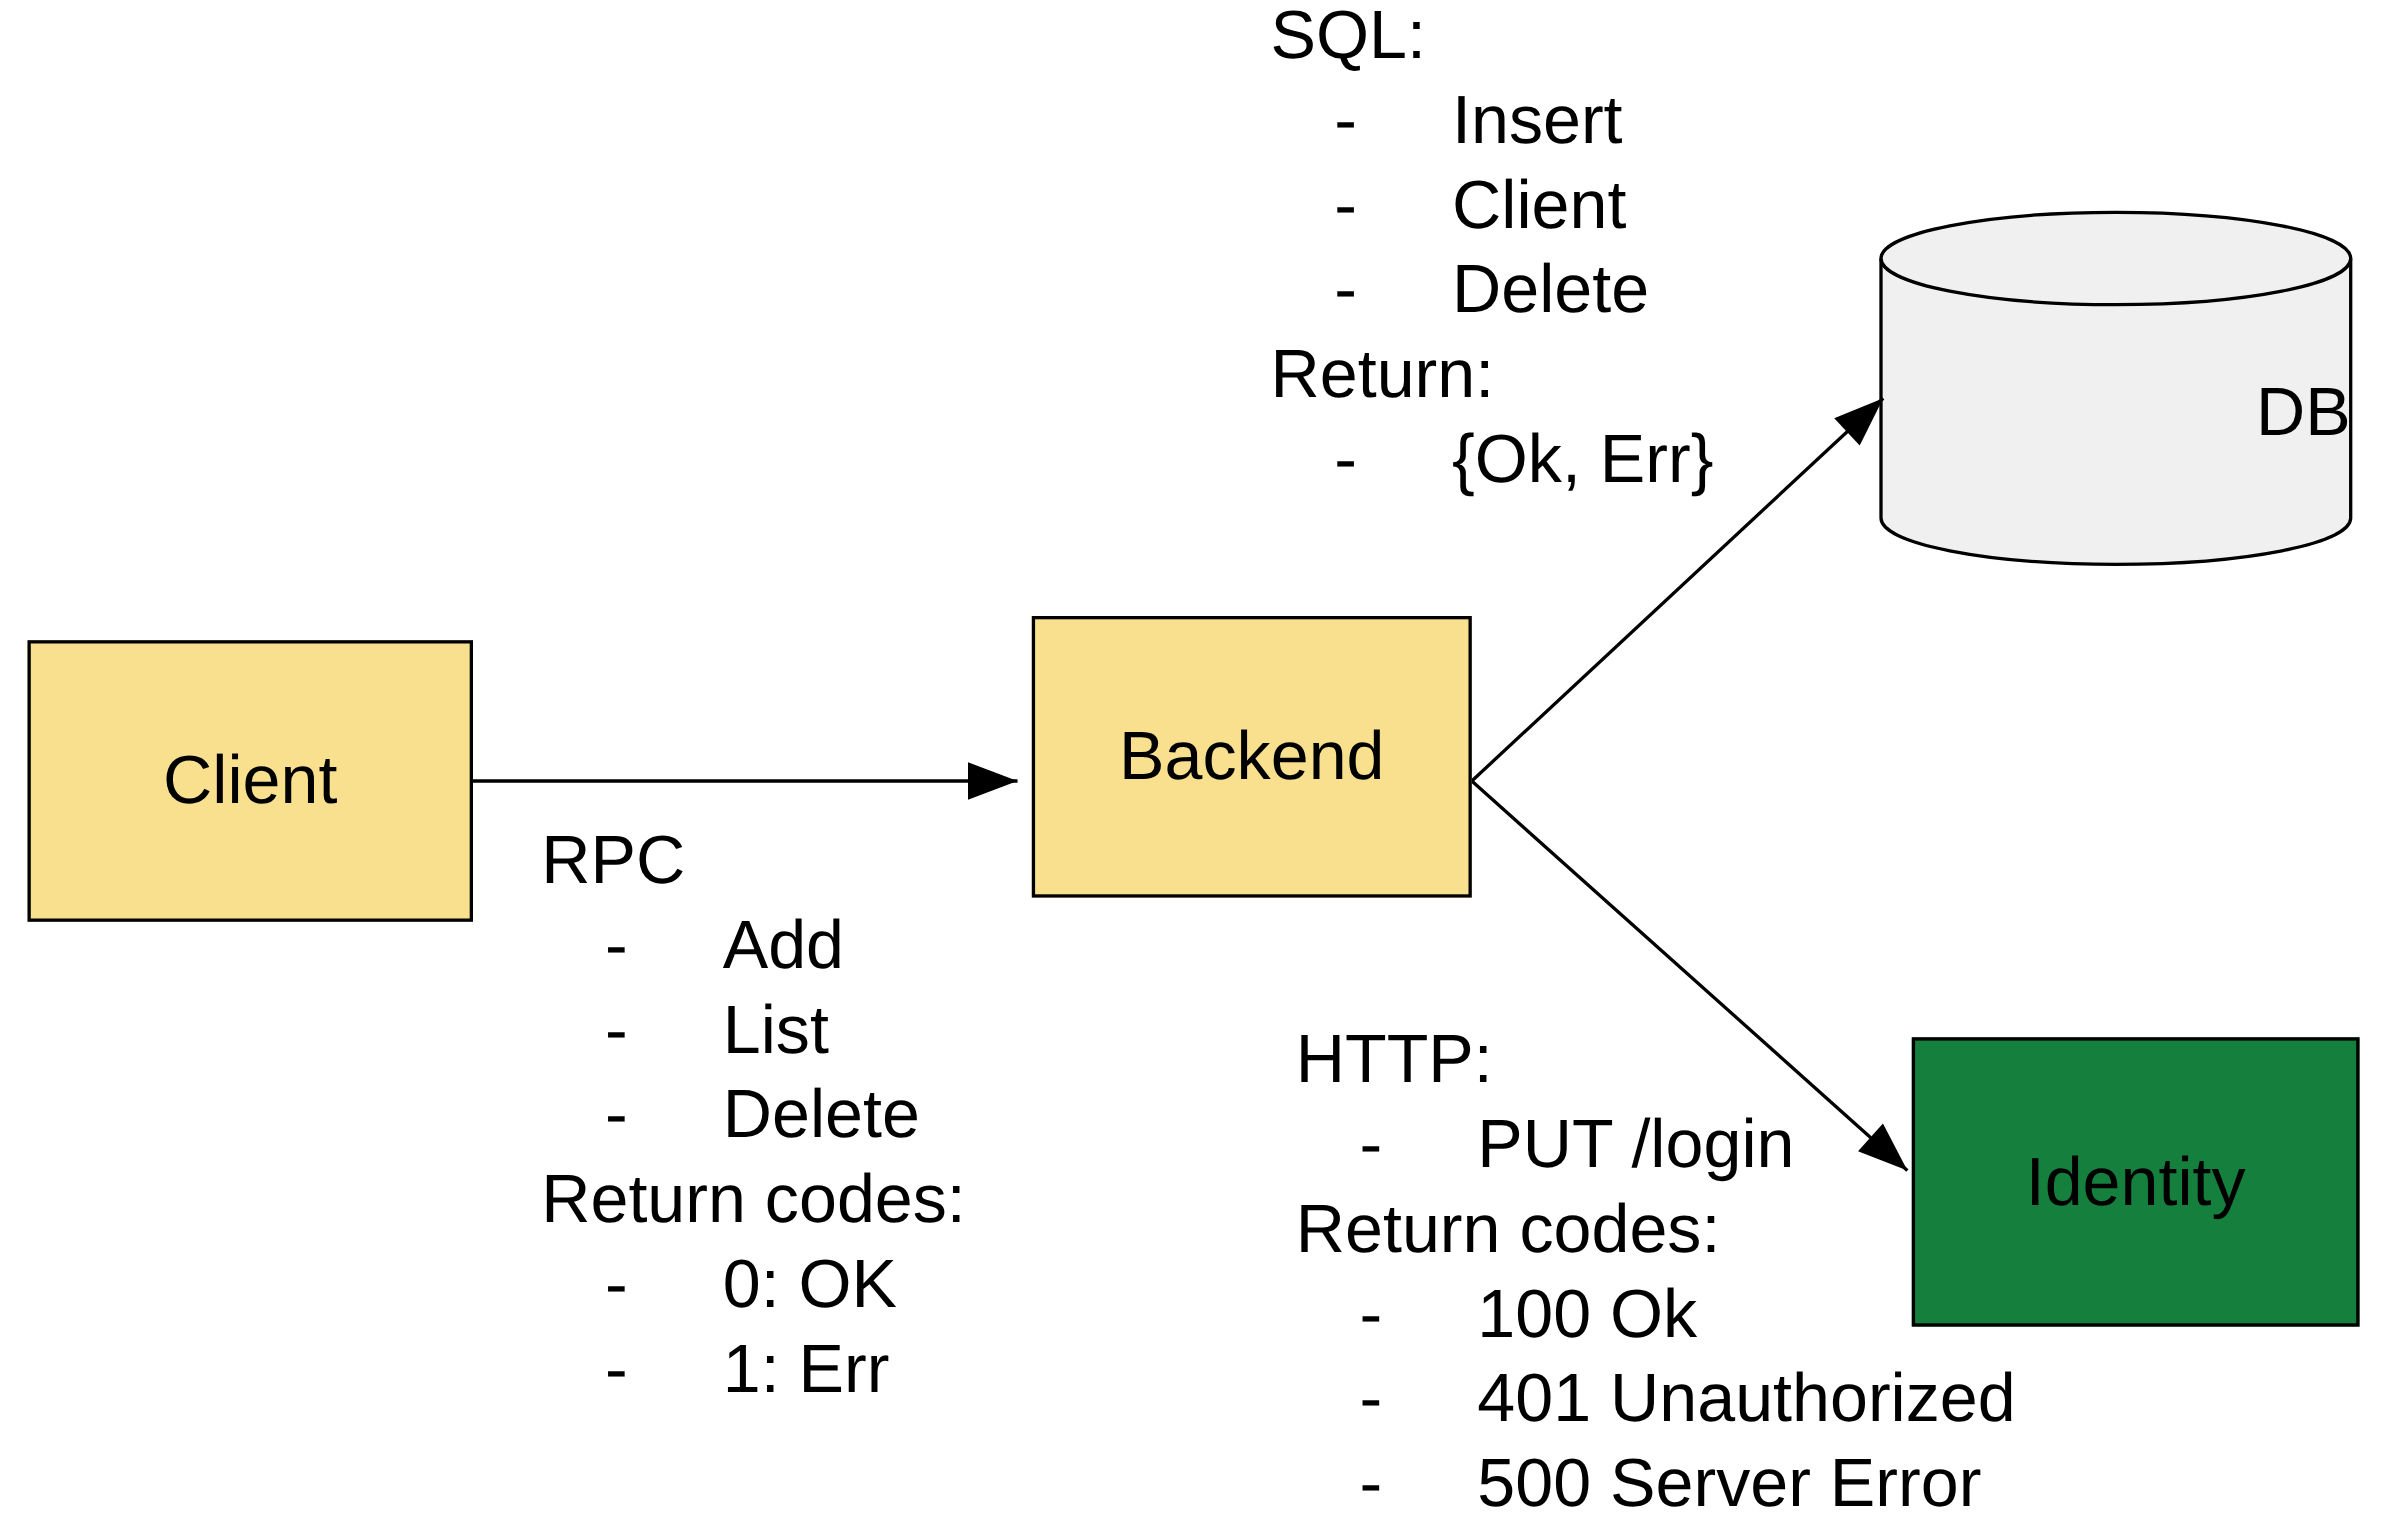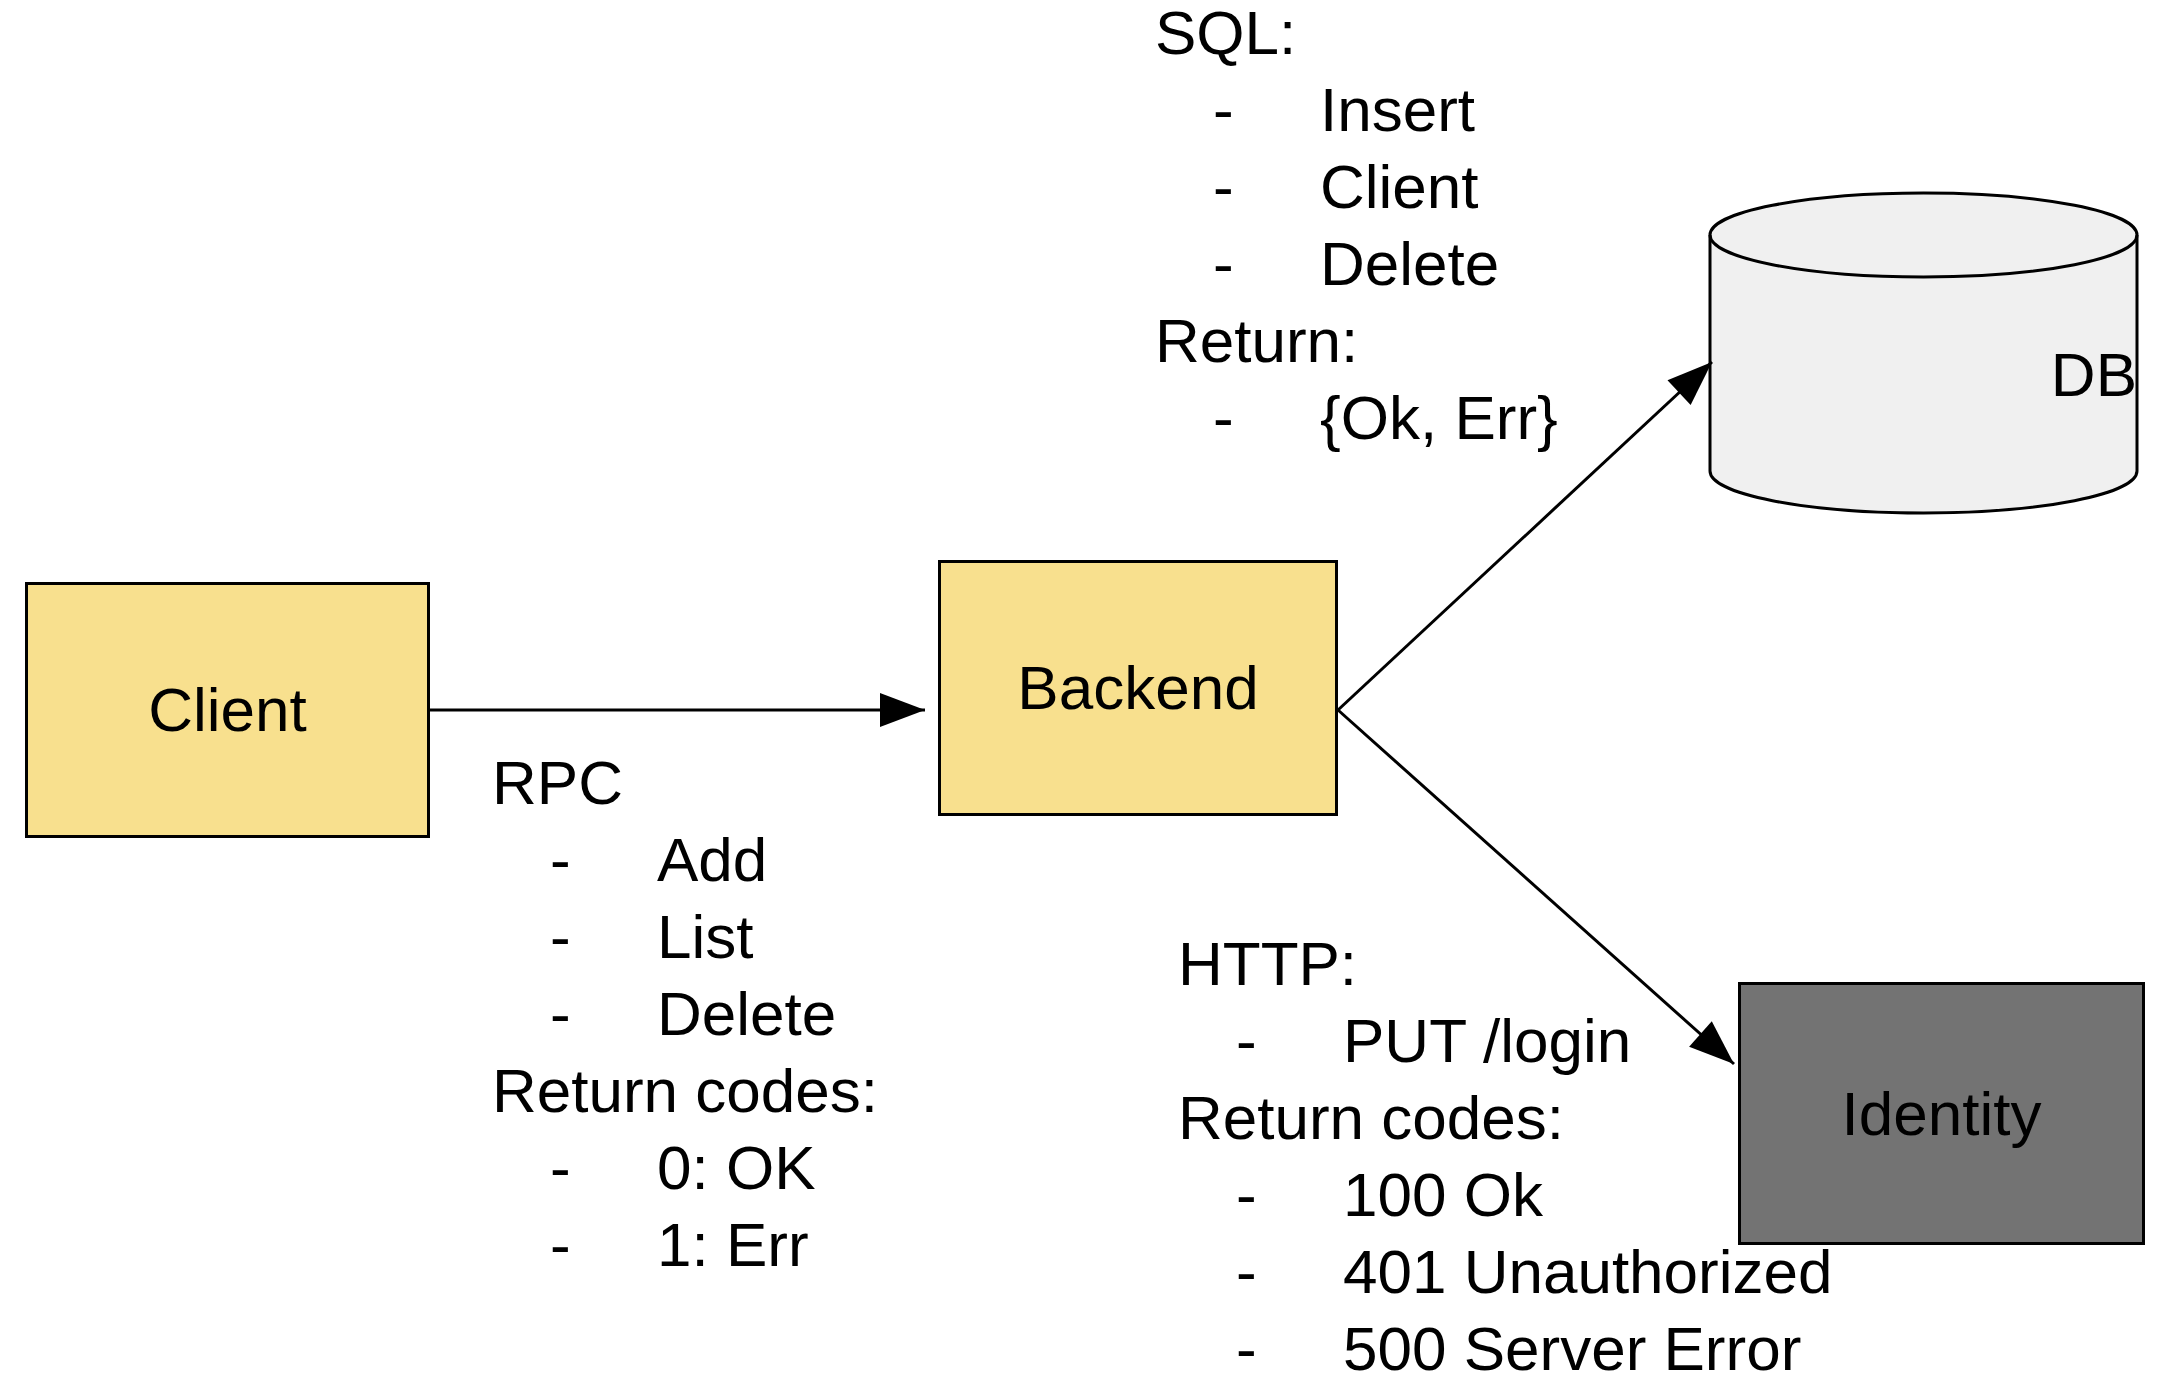--- a/index.html
+++ b/index.html
@@ -58,21 +58,21 @@
   </svg>
 
   <div class="node node-client" style="background-color: rgb(248, 224, 142);">
     <span>Client</span>
   </div>
 
   <div class="node node-backend" style="background-color: rgb(248, 224, 142);">
     <span>Backend</span>
   </div>
 
-  <div class="node node-idp" style="background-color: #737373; margin-top: 39px;">
+  <div class="node node-idp" style="background-color: #15803d;">
     <span>
       <span>Identity</span><br>
     </span>
   </div>
 
   <div class="db-label">
     <span>DB</span>
   </div>
 
   <div class="textblock tb-sql">

